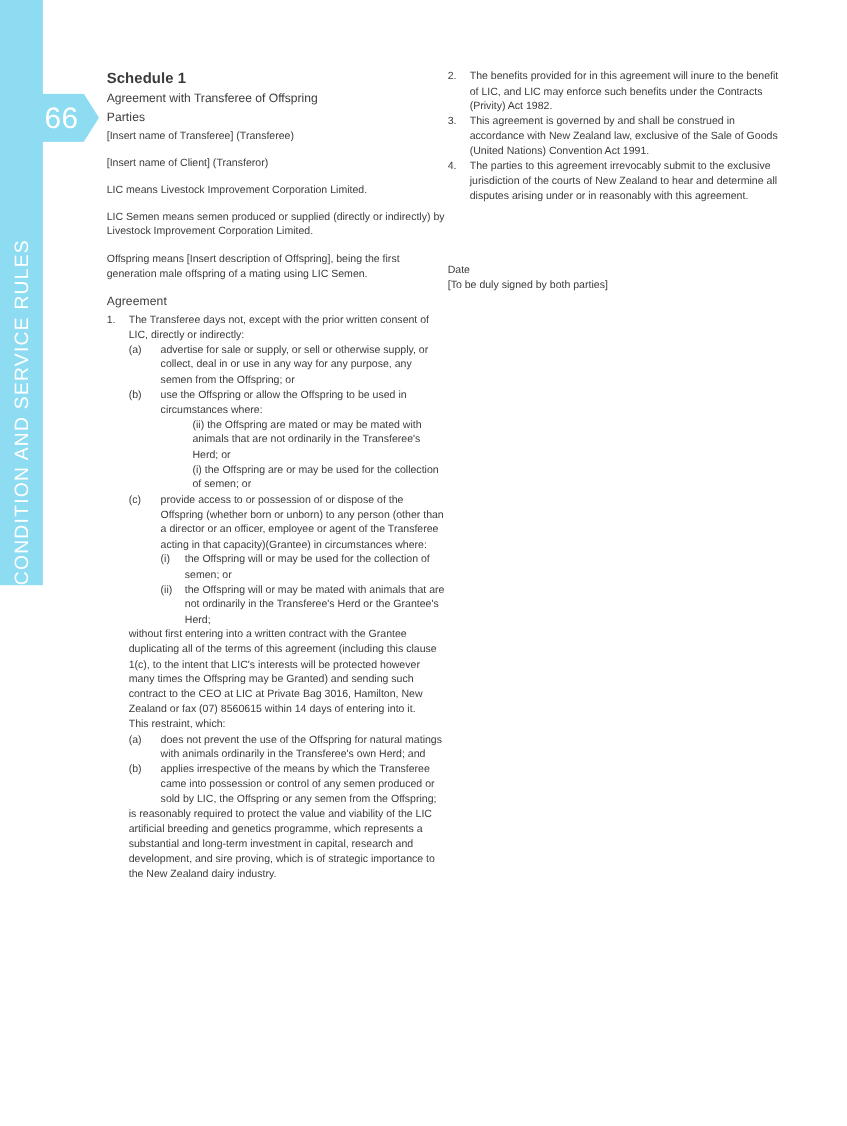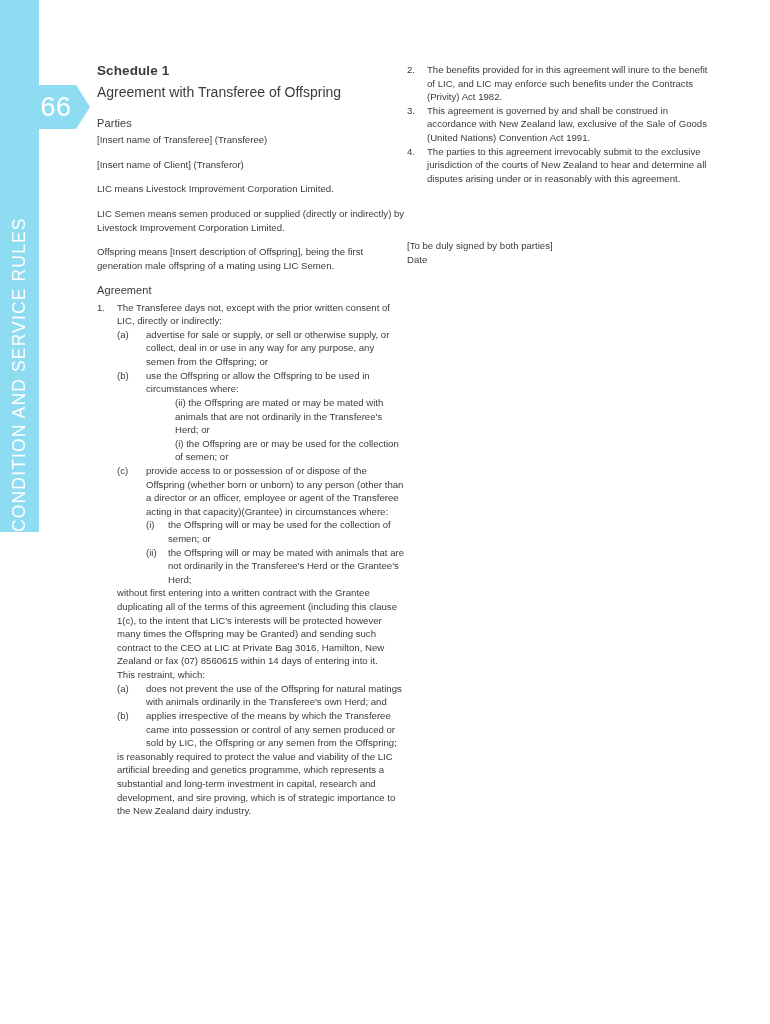--- a/index.html
+++ b/index.html
@@ -81,23 +81,23 @@
 
   h1.doc-title {
     font-size: 13.5px;
     font-weight: 700;
     color: #3b3b3b;
     margin: 0 0 3px 0;
     line-height: 1.25;
     letter-spacing: 0.1px;
   }
   .subtitle {
-    font-size: 14px;
+    font-size: 11px;
     line-height: 1.35;
-    margin: 0 0 14px 0;
+    margin: 0 0 2px 0;
     color: #3b3b3b;
   }
   h2.sec-head {
     font-size: 11px;
     font-weight: 400;
     color: #3b3b3b;
     margin: 0 0 3px 0;
     line-height: 1.3;
     letter-spacing: 0.1px;
   }
@@ -234,16 +234,16 @@
     <span class="text">This agreement is governed by and shall be construed in accordance with New Zealand law, exclusive of the Sale of Goods (United Nations) Convention Act 1991.</span>
   </div>
 
   <div class="item lvl1">
     <span class="marker">4.</span>
     <span class="text">The parties to this agreement irrevocably submit to the exclusive jurisdiction of the courts of New Zealand to hear and determine all disputes arising under or in reasonably with this agreement.</span>
   </div>
 
   <div class="gap-xl"></div>
 
+  <div class="plain-block">Date</div>
   <div class="plain-block">[To be duly signed by both parties]</div>
-  <div class="plain-block">Date</div>
 
 </div>
 
 </body></html>

